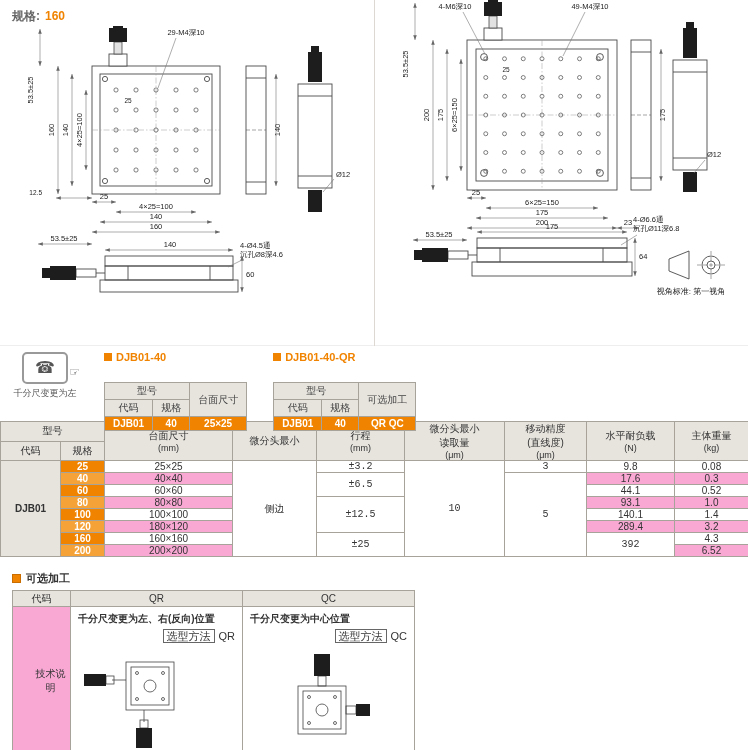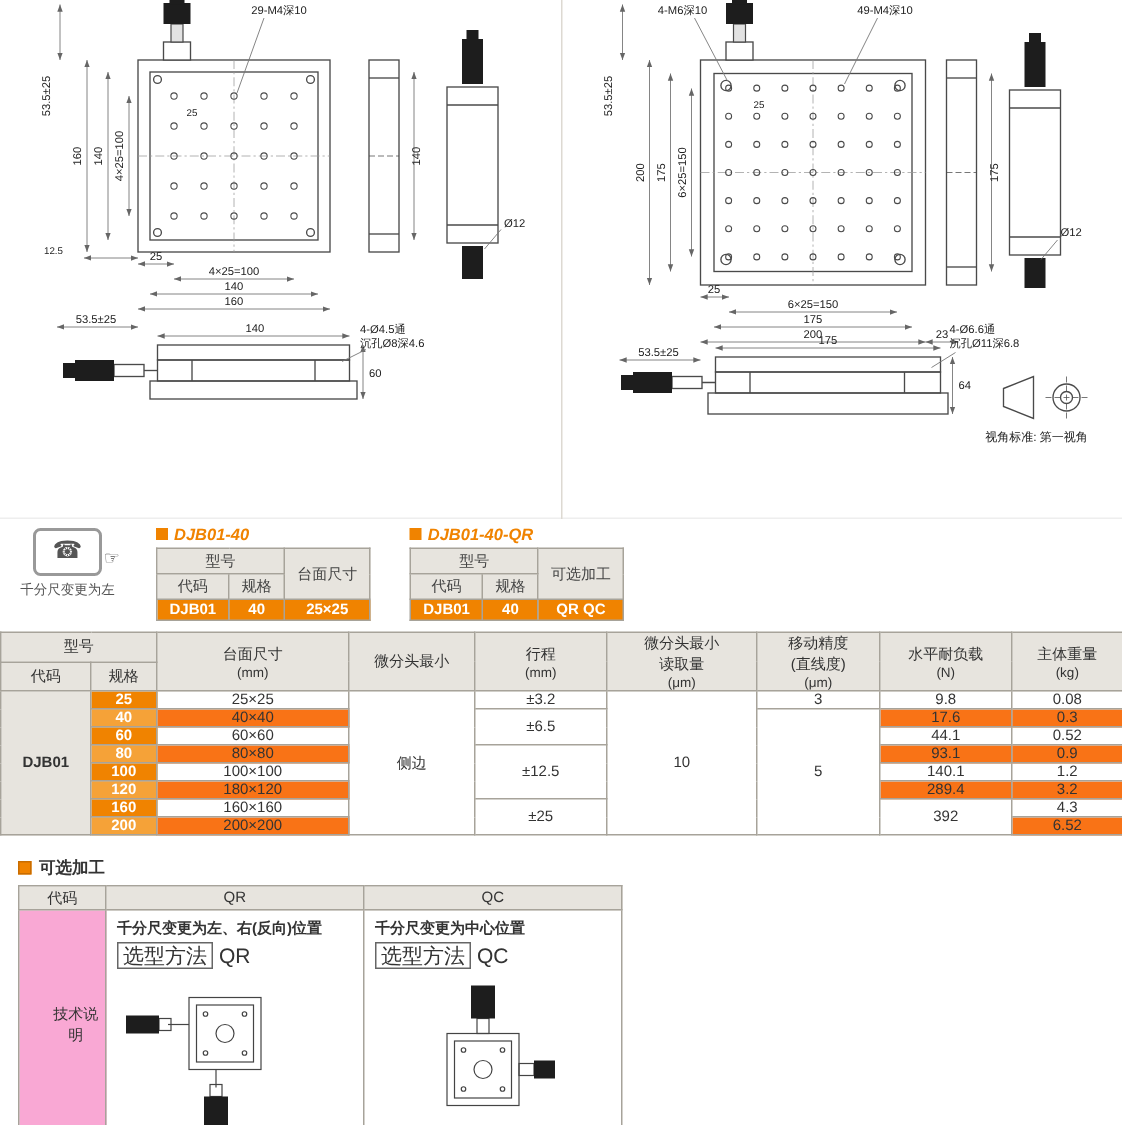--- a/index.html
+++ b/index.html
@@ -16,58 +16,61 @@
   .panel-header .val { color: #f08300; margin-left: 5px; }
   svg { display: block; }
   svg text { font-family: "Liberation Sans", "DejaVu Sans", sans-serif; }
   
   .order-row { display: flex; margin: 5px 0 0 12px; gap: 26px; align-items: flex-start; height: 62px; }
   .phone-block { width: 66px; text-align: center; }
   .phone-box { width: 46px; height: 32px; margin: 1px auto 3px; border: 2px solid #999; border-radius: 5px;
     font-size: 16px; line-height: 28px; color: #555; position: relative; }
   .phone-box .pointer { position: absolute; right: -14px; bottom: -4px; font-size: 12px; color: #555; }
   .phone-caption { font-size: 9px; color: #555; white-space: nowrap; }
-  .order-title { font-size: 11px; font-weight: bold; color: #f08300; margin-bottom: 2px; font-style: italic; }
+  .order-title { font-size: 11px; font-weight: bold; color: #f08300; margin-bottom: 19px; }
   .order-title .sq { display: inline-block; width: 8px; height: 8px; background: #f08300; margin-right: 4px; }
   table.mini { border-collapse: collapse; font-size: 10px; }
   table.mini th, table.mini td { border: 1px solid #a7a39a; text-align: center; padding: 1px 8px; height: 13px; }
   table.mini th { background: #e7e4de; font-weight: normal; color: #444; }
   table.mini td.orange { background: #f08300; color: #fff; font-weight: bold; }
   
   table.spec { border-collapse: collapse; font-size: 10px; margin-top: 8px; width: 748px; table-layout: fixed; }
   table.spec th, table.spec td { border: 1px solid #a7a39a; text-align: center; padding: 0 2px; }
   table.spec thead th { background: #e7e4de; font-weight: normal; color: #333; height: 13px; vertical-align: middle; }
   table.spec .unit { font-size: 9px; }
   table.spec tbody td { height: 12px; }
-  tr.alt td { background: #f97316; }
+  tr.alt td { background: #f9a8d4; }
   td.code-cell { background: #e7e4de !important; font-weight: bold; }
   td.spec-cell { background: #f08300 !important; color: #fff; font-weight: bold; }
   tr.alt td.spec-cell { background: #f5a238 !important; }
-  td.merge { background: #fff !important; }
+  td.merge { background: #fff !important; font-family: Liberation Mono, monospace; }
   
   .optional { margin: 14px 0 0 12px; }
   .opt-title { font-size: 11px; font-weight: bold; color: #333; margin-bottom: 4px; }
   .opt-title .sq { display: inline-block; width: 9px; height: 9px; background: #f08300; border: 1px solid #c96d00; margin-right: 5px; vertical-align: -1px; }
   table.opt { border-collapse: collapse; font-size: 10px; }
   table.opt th, table.opt td { border: 1px solid #a7a39a; text-align: center; }
   table.opt th { background: #e7e4de; font-weight: normal; height: 16px; }
   table.opt td.label { background: #f9a8d4; width: 58px; padding-left: 18px; }
   table.opt td.content { width: 172px; vertical-align: top; padding: 5px 7px; text-align: left; }
   .opt-desc { font-weight: bold; font-size: 10px; margin-bottom: 3px; }
-  .method { font-size: 14px; margin-bottom: 6px; }
+  .method { font-size: 11px; margin-bottom: 6px; text-align: right; }
   .method .mbox { border: 1px solid #666; padding: 0 3px; margin-right: 4px; }
 </style>
 </head>
 <body>
 
 <div class="page">
 
   <div class="drawings">
 
     <section class="panel">
+      <div class="panel-header">
+        <span>规格:</span><span class="val">160</span>
+      </div>
       <svg width="374" height="300" viewBox="0 0 374 300">
         <defs>
           <marker id="arr" markerWidth="9" markerHeight="8" refX="8" refY="4" orient="auto-start-reverse">
             <path d="M0,1 L8,4 L0,7 z" fill="#666"></path>
           </marker>
         </defs>
         <g stroke="#4a4a4a" stroke-width="0.9" fill="none">
           <rect x="92" y="40" width="128" height="128"></rect>
           <rect x="100" y="48" width="112" height="112"></rect>
           <line x1="92" y1="104" x2="220" y2="104" stroke="#999" stroke-width="0.5" stroke-dasharray="6,2,1.5,2"></line>
@@ -443,27 +446,27 @@
         <td class="spec-cell">60</td>
         <td>60×60</td>
         <td>44.1</td>
         <td>0.52</td>
       </tr>
       <tr class="alt">
         <td class="spec-cell">80</td>
         <td>80×80</td>
         <td rowspan="3" class="merge">±12.5</td>
         <td>93.1</td>
-        <td>0.9</td>
+        <td>1.0</td>
       </tr>
       <tr>
         <td class="spec-cell">100</td>
         <td>100×100</td>
         <td>140.1</td>
-        <td>1.2</td>
+        <td>1.4</td>
       </tr>
       <tr class="alt">
         <td class="spec-cell">120</td>
         <td>180×120</td>
         <td>289.4</td>
         <td>3.2</td>
       </tr>
       <tr>
         <td class="spec-cell">160</td>
         <td>160×160</td>

